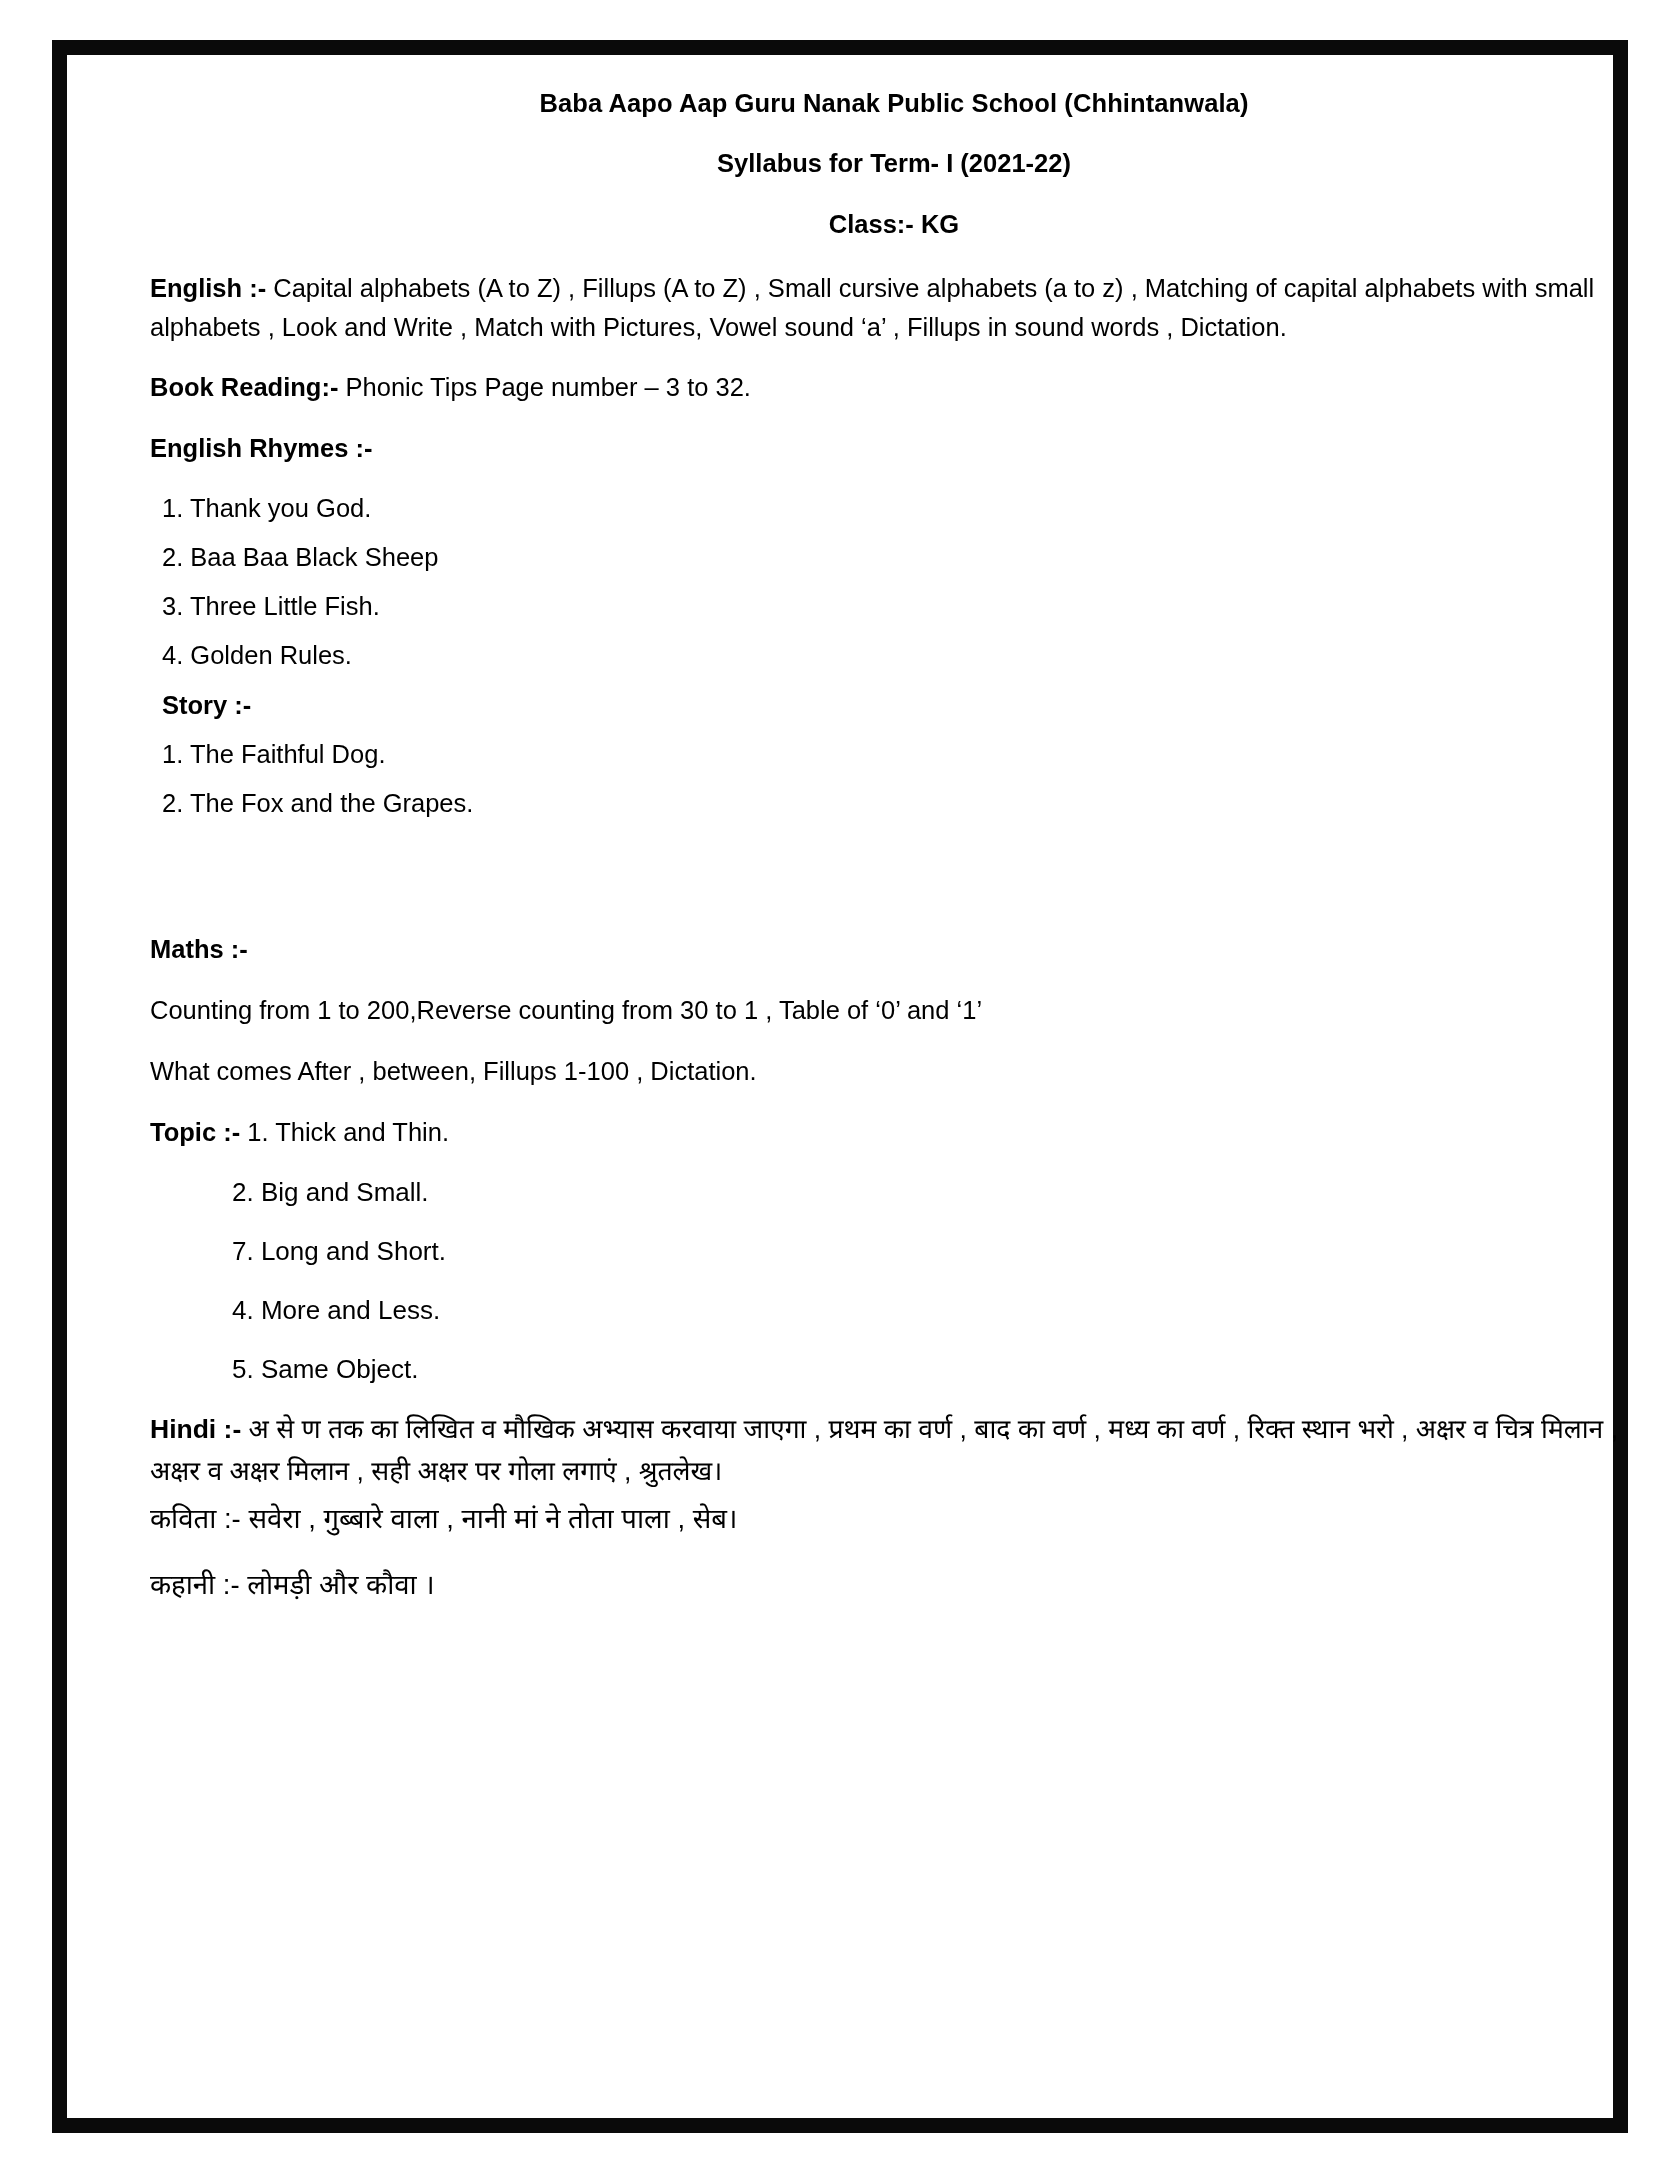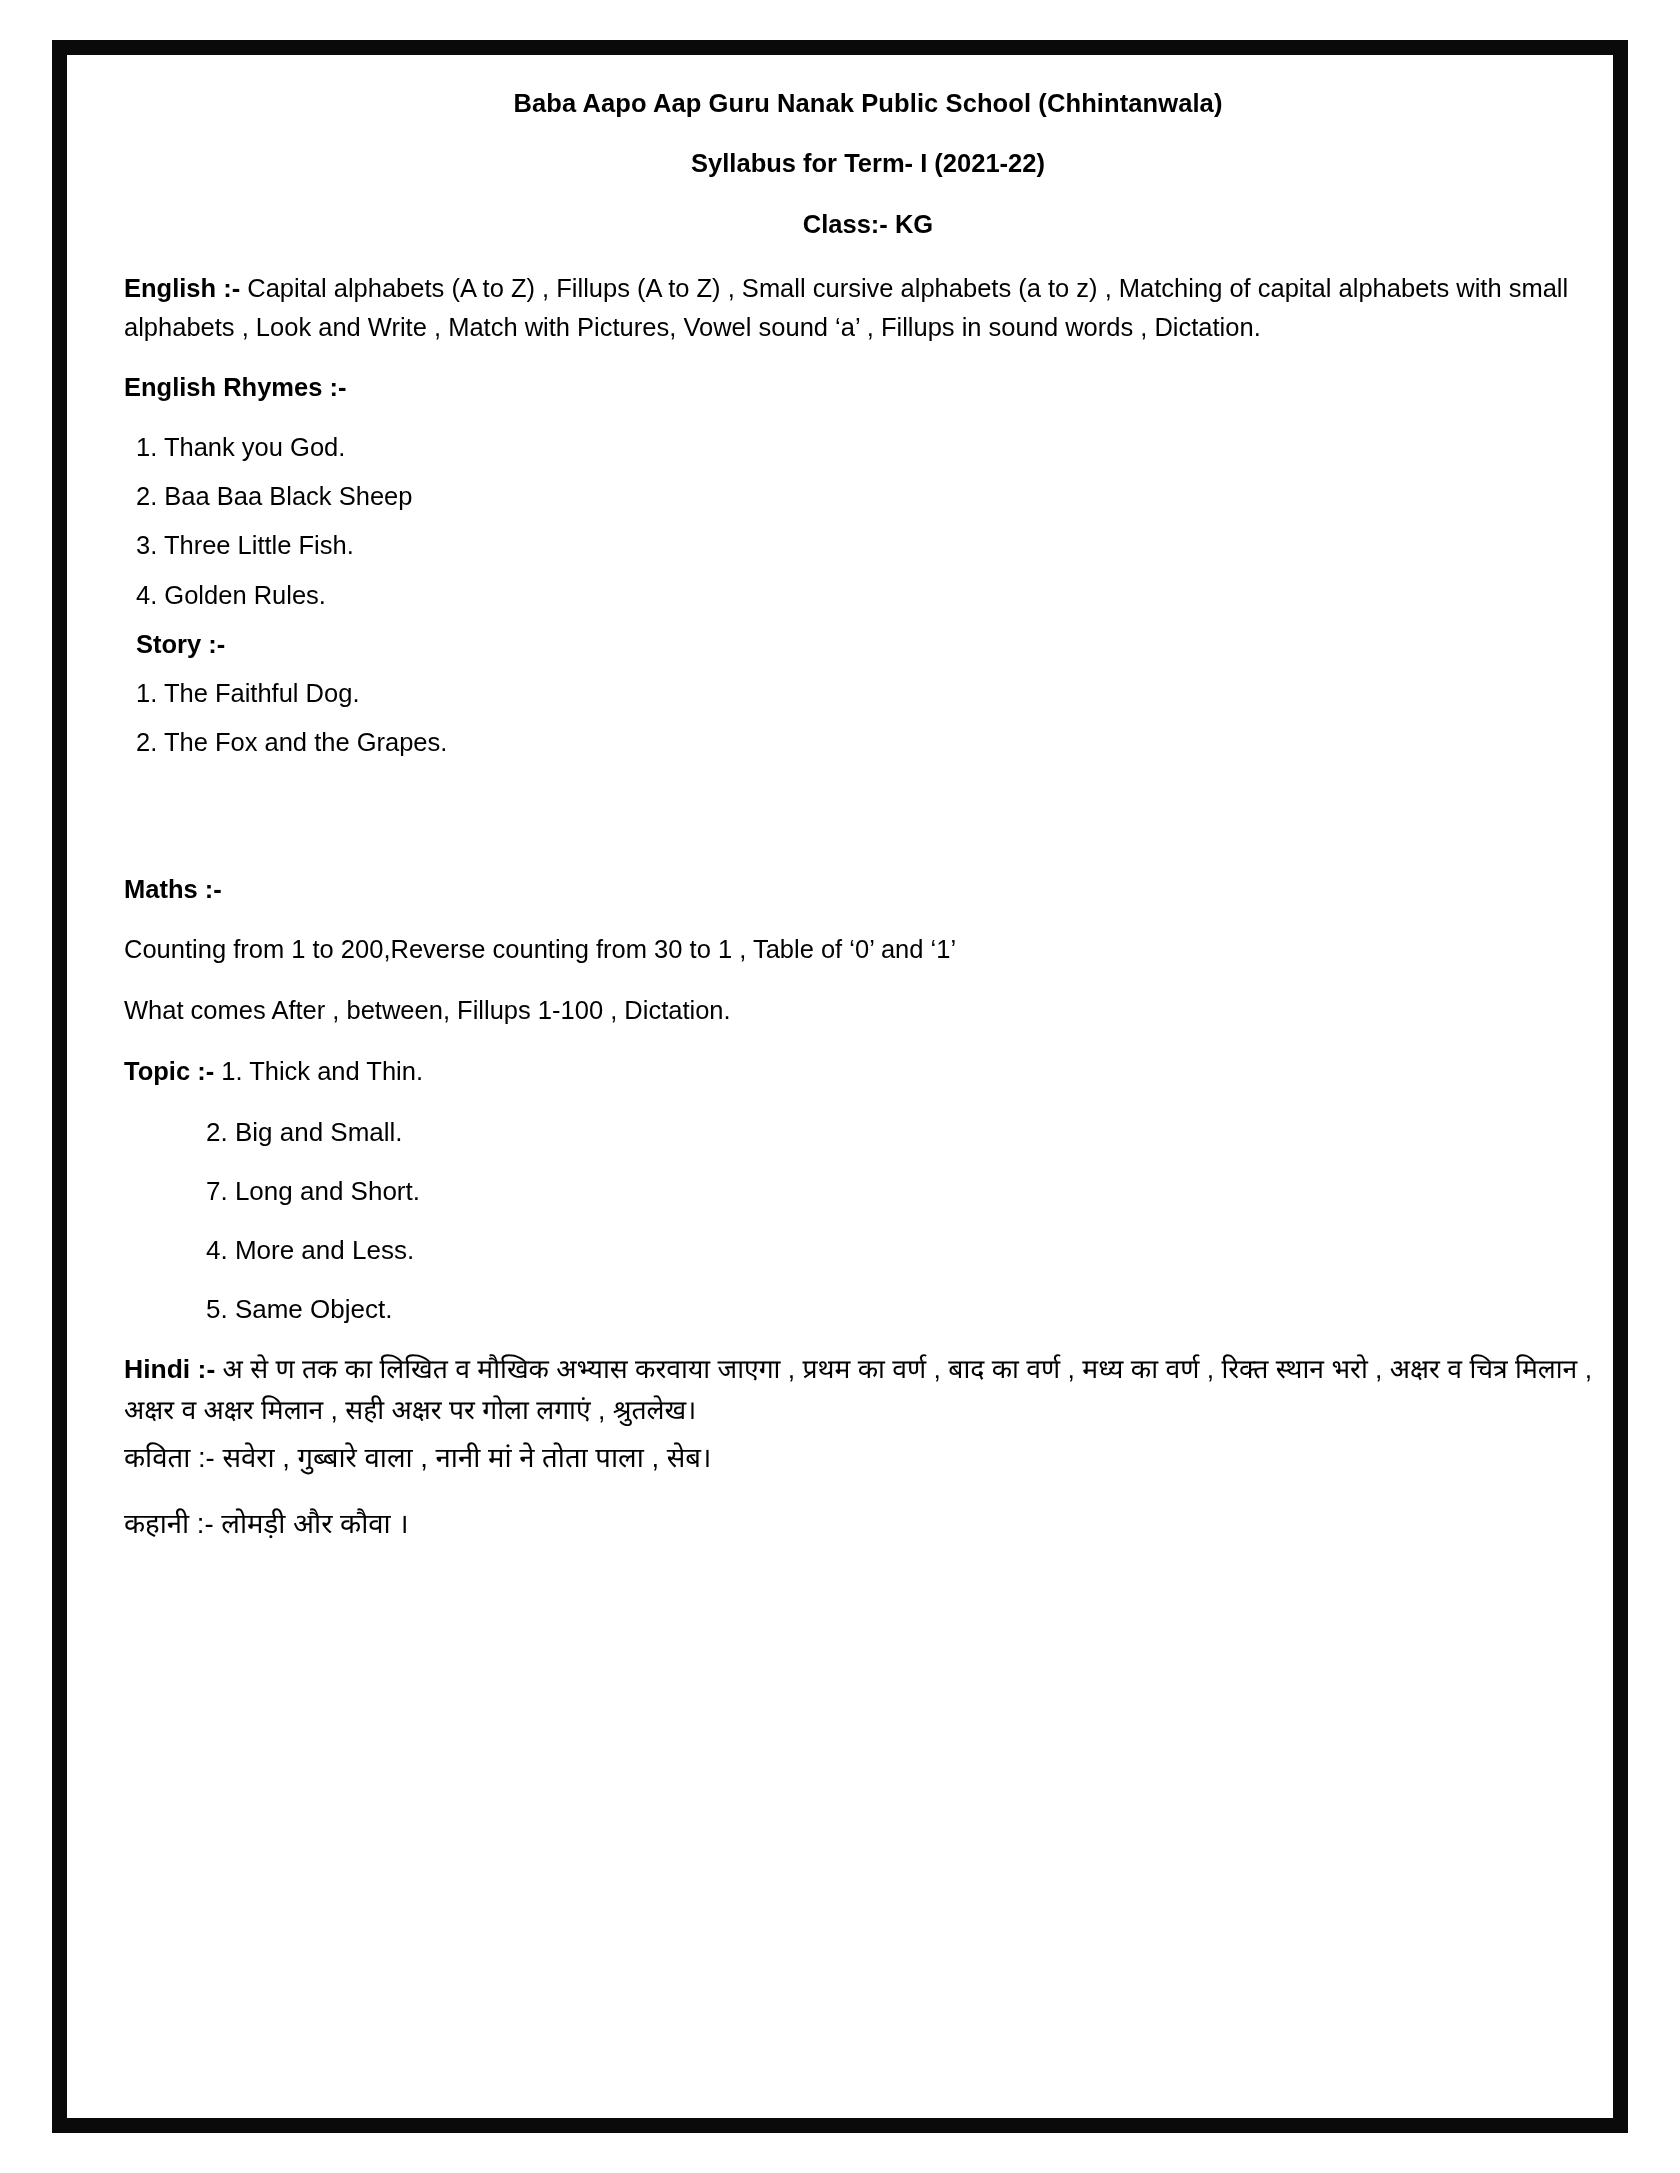--- a/index.html
+++ b/index.html
@@ -11,21 +11,21 @@
     width: 1680px;
     min-height: 2173px;
     font-family: "Liberation Sans", sans-serif;
     color: #000000;
   }
   .page {
     position: relative;
     width: 1680px;
     min-height: 2173px;
     box-sizing: border-box;
-    padding: 38px 28px;
+    padding: 38px 54px;
     background: #ffffff;
   }
   
   .border-outer {
     position: absolute;
     left: 52px;
     top: 40px;
     right: 52px;
     bottom: 40px;
     border: 13px solid #0a0a0a;
@@ -122,20 +122,21 @@
   </div>
 
   <div class="content inner-pad">
 
     <div class="title">Baba Aapo Aap Guru Nanak Public School (Chhintanwala)</div>
     <div class="subtitle">Syllabus for Term- I (2021-22)</div>
     <div class="classline">Class:- KG</div>
 
     <p class="para"><span class="lbl">English :-</span><span> Capital alphabets (A to Z) , Fillups (A to Z) , Small cursive alphabets (a to z) , Matching of capital alphabets with small alphabets , Look and Write , Match with Pictures, Vowel sound ‘a’ , Fillups in sound words , Dictation.</span></p>
 
+    <p class="para"><span class="lbl">Book Reading:-</span><span> Phonic Tips Page number – 3 to 32.</span></p>
 
     <p class="para"><span class="lbl">English Rhymes :-</span></p>
 
     <div class="listline">1. Thank you God.</div>
     <div class="listline">2. Baa Baa Black Sheep</div>
     <div class="listline">3.  Three Little Fish.</div>
     <div class="listline">4. Golden Rules.</div>
 
     <div class="listline"><span class="lbl">Story :-</span></div>
     <div class="listline">1. The Faithful Dog.</div>

